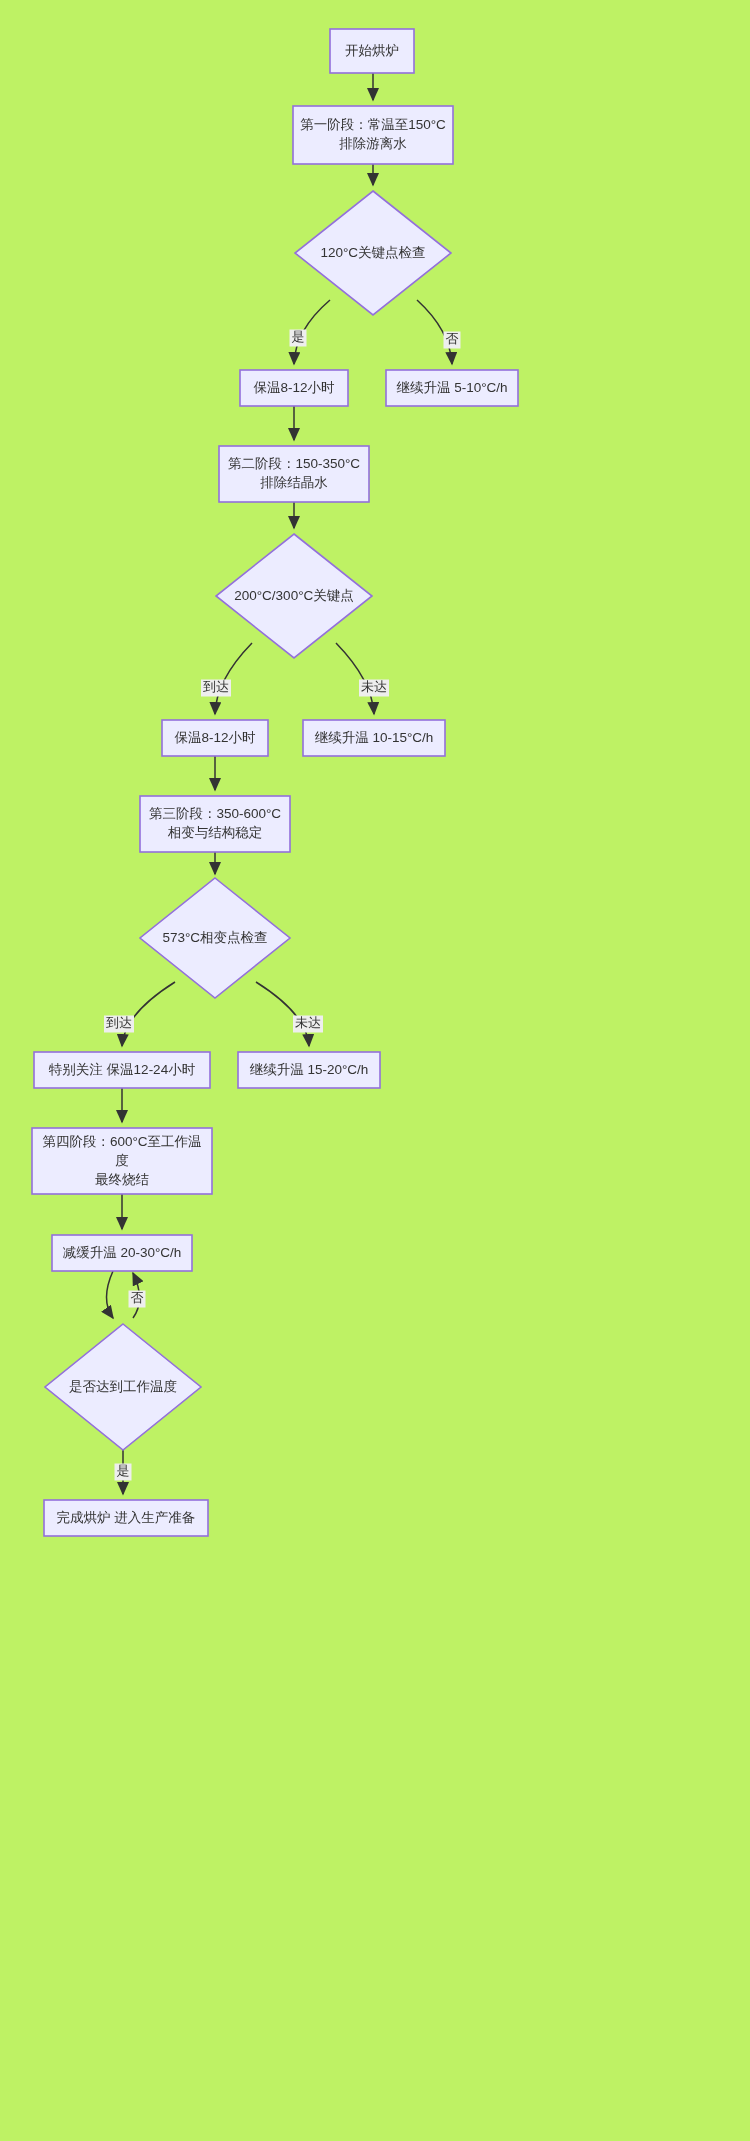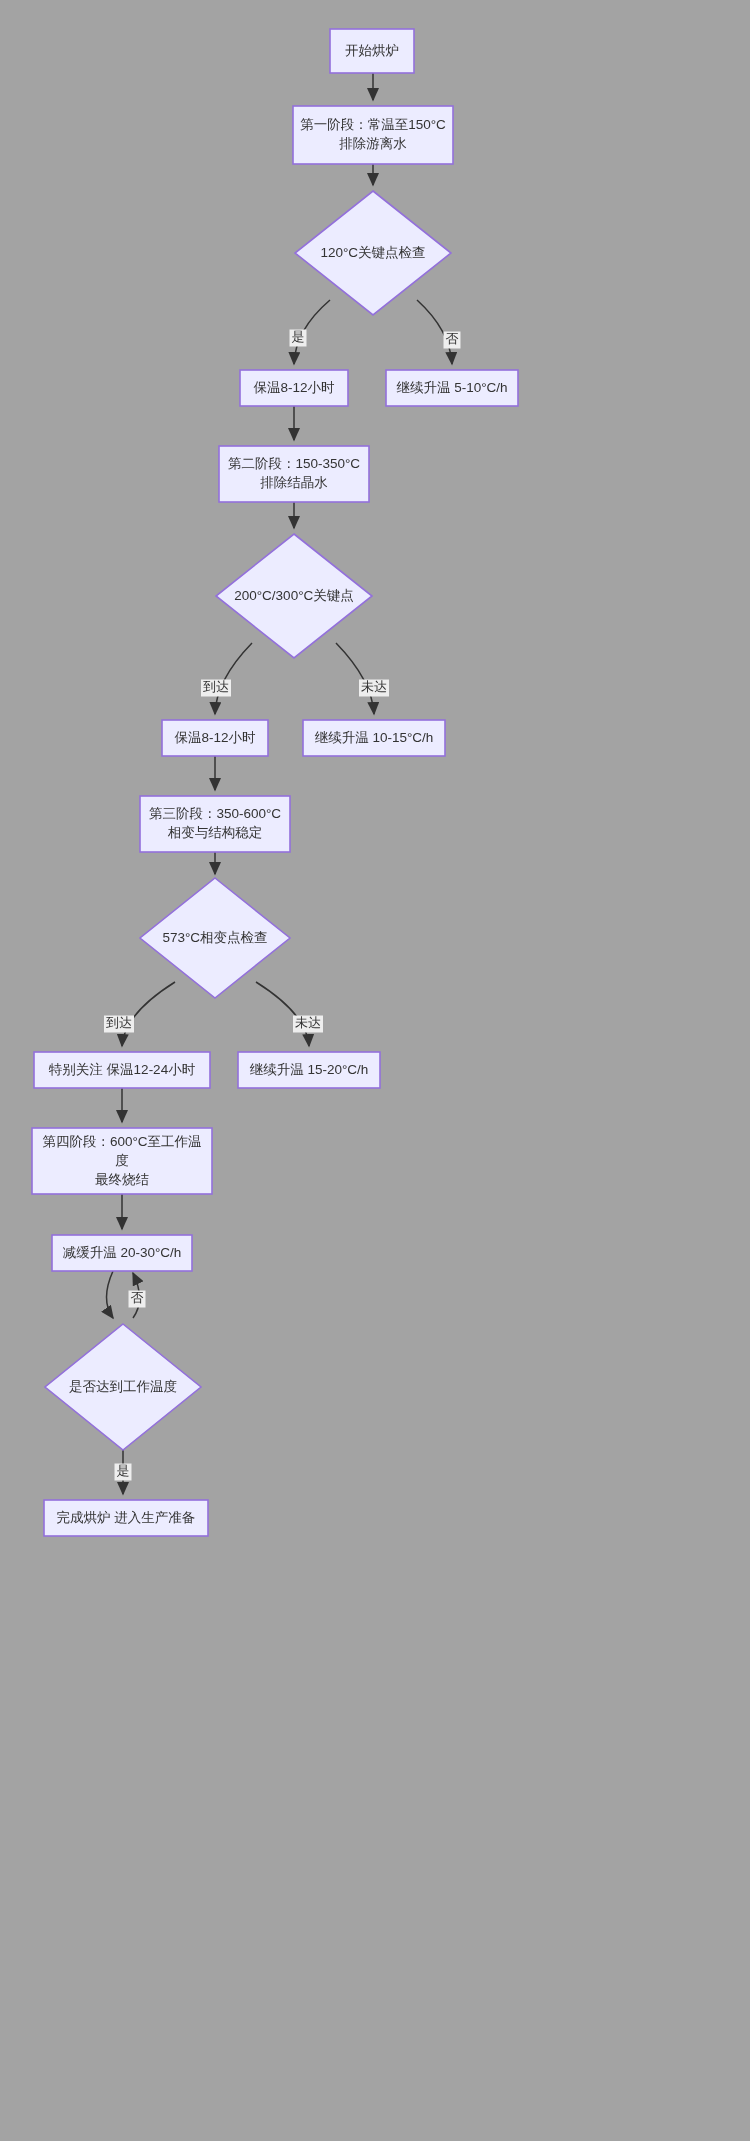--- a/index.html
+++ b/index.html
@@ -7,21 +7,21 @@
     padding: 0;
     background: #ffffff;
   }
   body {
     font-family: "Liberation Sans", "DejaVu Sans", sans-serif;
   }
   #flowchart-root {
     position: relative;
     width: 750px;
     height: 2141px;
-    background: #a3a3a3;
+    background: #bef264;
     overflow: hidden;
   }
   svg#flow-svg {
     position: absolute;
     top: 0;
     left: 0;
     width: 750px;
     height: 2141px;
     display: block;
   }

